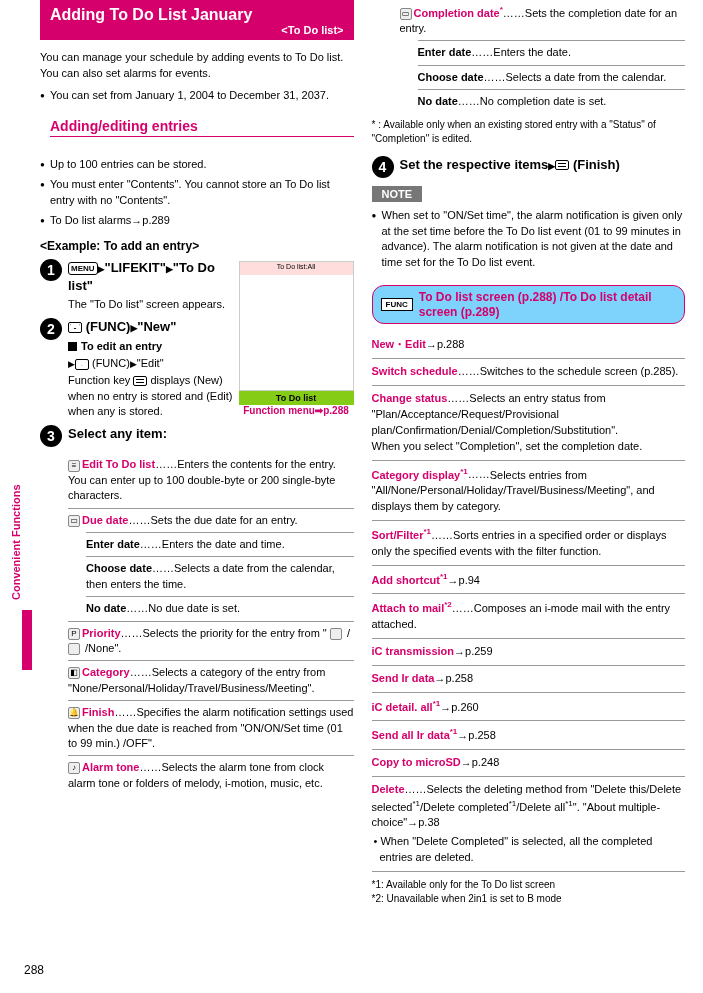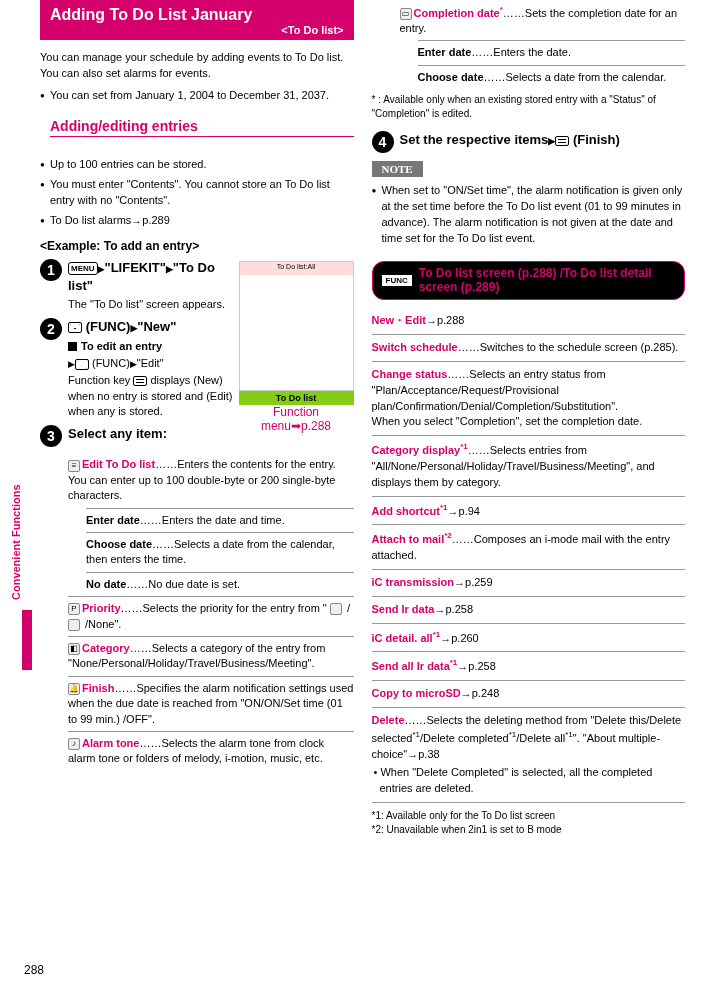--- a/index.html
+++ b/index.html
@@ -28,24 +28,24 @@
   .key-mail::before { content:""; position:absolute; left:1px; right:1px; top:1px; height:4px; border-left:1px solid #000; border-right:1px solid #000; border-bottom:1px solid #000; transform: skewY(0); clip-path: polygon(0 0, 50% 100%, 100% 0);}
   .sub-square { display:inline-block; width:9px; height:9px; background:#000; vertical-align: middle; margin-right:4px;}
   .red { color: #d6006c; font-weight: bold; }
   .item-block { border-top: 0.5px solid #999; padding: 4px 0; line-height: 1.4; }
   .item-block.first { border-top: none; }
   .item-indent { margin-left: 18px; }
   .sm-icon { display:inline-block; width:12px; height:12px; background:#eee; border:1px solid #888; border-radius:2px; vertical-align:middle; margin-right:2px; font-size:8px; text-align:center; line-height:10px;}
   .screenshot { float:right; width:115px; margin:2px 0 4px 6px; text-align:center; }
   .screenshot .screen { border:1px solid #ccc; height:130px; background:linear-gradient(#fdd 0 10%, #fff 10%); font-size:7px; padding-top:1px;}
   .screenshot .cap1 { background:#84cc16; font-size:9px; font-weight:bold; padding:2px 0; color:#000;}
-  .screenshot .cap2 { color:#d6006c; font-size:12px; font-weight:normal;}
-  .note-tag { display:inline-block; background:#777; color:#fff; padding:2px 10px; font-weight:bold; font-size:11px; margin-bottom:6px;font-family:Liberation Serif, serif;}
+  .screenshot .cap2 { color:#d6006c; font-size:10px; font-weight:bold;}
+  .note-tag { display:inline-block; background:#777; color:#fff; padding:2px 10px; font-weight:bold; font-size:11px; margin-bottom:6px;}
   .note-box { margin: 8px 0 14px;}
-  .func-head { border:1px solid #d6006c; border-radius:12px; background:#000000; display:flex; align-items:center; padding:4px 8px; margin:10px 0 8px;}
+  .func-head { border:1px solid #d6006c; border-radius:12px; background:#7dd3fc; display:flex; align-items:center; padding:4px 8px; margin:10px 0 8px;}
   .func-btn { background:#fff; border:0.5px solid #000; font-size:8px; padding:1px 4px; margin-right:6px; font-weight:bold;}
   .func-title { color:#d6006c; font-weight:bold; font-size:12px; line-height:1.2;}
   .fn-item { border-bottom:0.5px solid #999; padding:5px 0; line-height:1.45;}
   .star { font-size:8px; vertical-align: super;}
   .footnotes { font-size:10px; line-height:1.4; margin-top:6px;}
   .dots::before { content: "……"; }
   .btri::before { content:"▶"; color:#000; font-size:9px;}
   .page-num { position:absolute; bottom:16px; left:24px; font-size:12px;}
   .icon-bar { display:inline-block; width:14px; height:10px; border:1px solid #000; border-radius:2px; vertical-align:middle; background:#fff; position:relative;}
   .icon-bar::before{content:"";position:absolute;left:2px;right:2px;top:2px;bottom:2px;border-top:1px solid #000;border-bottom:1px solid #000;}
@@ -112,40 +112,42 @@
         <div class="step-num">3</div>
         <div class="step-body">
           <div class="step-t">Select any item:</div>
         </div>
       </div>
     </div>
 
     <div style="padding-left:28px;">
       <div class="item-block first"><span class="sm-icon">≡</span><span class="red">Edit To Do list</span><span class="dots"></span><span>Enters the contents for the entry. You can enter up to 100 double-byte or 200 single-byte characters.</span></div>
 
+      <div class="item-block"><span class="sm-icon">▭</span><span class="red">Due date</span><span class="dots"></span><span>Sets the due date for an entry.</span></div>
 
       <div class="item-block item-indent"><b>Enter date</b><span class="dots"></span><span>Enters the date and time.</span></div>
       <div class="item-block item-indent"><b>Choose date</b><span class="dots"></span><span>Selects a date from the calendar, then enters the time.</span></div>
       <div class="item-block item-indent"><b>No date</b><span class="dots"></span><span>No due date is set.</span></div>
 
       <div class="item-block"><span class="sm-icon">P</span><span class="red">Priority</span><span class="dots"></span><span>Selects the priority for the entry from " </span><span class="sm-icon"></span><span> / </span><span class="sm-icon"></span><span> /None".</span></div>
 
       <div class="item-block"><span class="sm-icon">◧</span><span class="red">Category</span><span class="dots"></span><span>Selects a category of the entry from "None/Personal/Holiday/Travel/Business/Meeting".</span></div>
 
       <div class="item-block"><span class="sm-icon">🔔</span><span class="red">Finish</span><span class="dots"></span><span>Specifies the alarm notification settings used when the due date is reached from "ON/ON/Set time (01 to 99 min.) /OFF".</span></div>
 
       <div class="item-block"><span class="sm-icon">♪</span><span class="red">Alarm tone</span><span class="dots"></span><span>Selects the alarm tone from clock alarm tone or folders of melody, i-motion, music, etc.</span></div>
     </div>
   </div>
 
   <div class="col">
     <div style="padding-left:28px;">
       <div class="item-block first"><span class="sm-icon">▭</span><span class="red">Completion date</span><span class="star red">*</span><span class="dots"></span><span>Sets the completion date for an entry.</span></div>
       <div class="item-block item-indent"><b>Enter date</b><span class="dots"></span><span>Enters the date.</span></div>
       <div class="item-block item-indent"><b>Choose date</b><span class="dots"></span><span>Selects a date from the calendar.</span></div>
+      <div class="item-block item-indent"><b>No date</b><span class="dots"></span><span>No completion date is set.</span></div>
     </div>
     <p style="font-size:10px; line-height:1.4; margin:4px 0 10px;">* : Available only when an existing stored entry with a "Status" of "Completion" is edited.</p>
 
     <div class="step">
       <div class="step-num">4</div>
       <div class="step-body">
         <div class="step-t"><span>Set the respective items</span><span class="btri"></span><span class="icon-bar"></span> <span>(Finish)</span></div>
       </div>
     </div>
 
@@ -160,20 +162,21 @@
     </div>
 
     <div class="fn-item"><span class="red">New・Edit</span><span>→p.288</span></div>
 
     <div class="fn-item"><span class="red">Switch schedule</span><span class="dots"></span><span>Switches to the schedule screen (p.285).</span></div>
 
     <div class="fn-item"><span class="red">Change status</span><span class="dots"></span><span>Selects an entry status from "Plan/Acceptance/Request/Provisional plan/Confirmation/Denial/Completion/Substitution".</span><br><span>When you select "Completion", set the completion date.</span></div>
 
     <div class="fn-item"><span class="red">Category display</span><span class="star red">*1</span><span class="dots"></span><span>Selects entries from "All/None/Personal/Holiday/Travel/Business/Meeting", and displays them by category.</span></div>
 
+    <div class="fn-item"><span class="red">Sort/Filter</span><span class="star red">*1</span><span class="dots"></span><span>Sorts entries in a specified order or displays only the specified events with the filter function.</span></div>
 
     <div class="fn-item"><span class="red">Add shortcut</span><span class="star red">*1</span><span>→p.94</span></div>
 
     <div class="fn-item"><span class="red">Attach to mail</span><span class="star red">*2</span><span class="dots"></span><span>Composes an i-mode mail with the entry attached.</span></div>
 
     <div class="fn-item"><span class="red">iC transmission</span><span>→p.259</span></div>
 
     <div class="fn-item"><span class="red">Send Ir data</span><span>→p.258</span></div>
 
     <div class="fn-item"><span class="red">iC detail. all</span><span class="star red">*1</span><span>→p.260</span></div>

